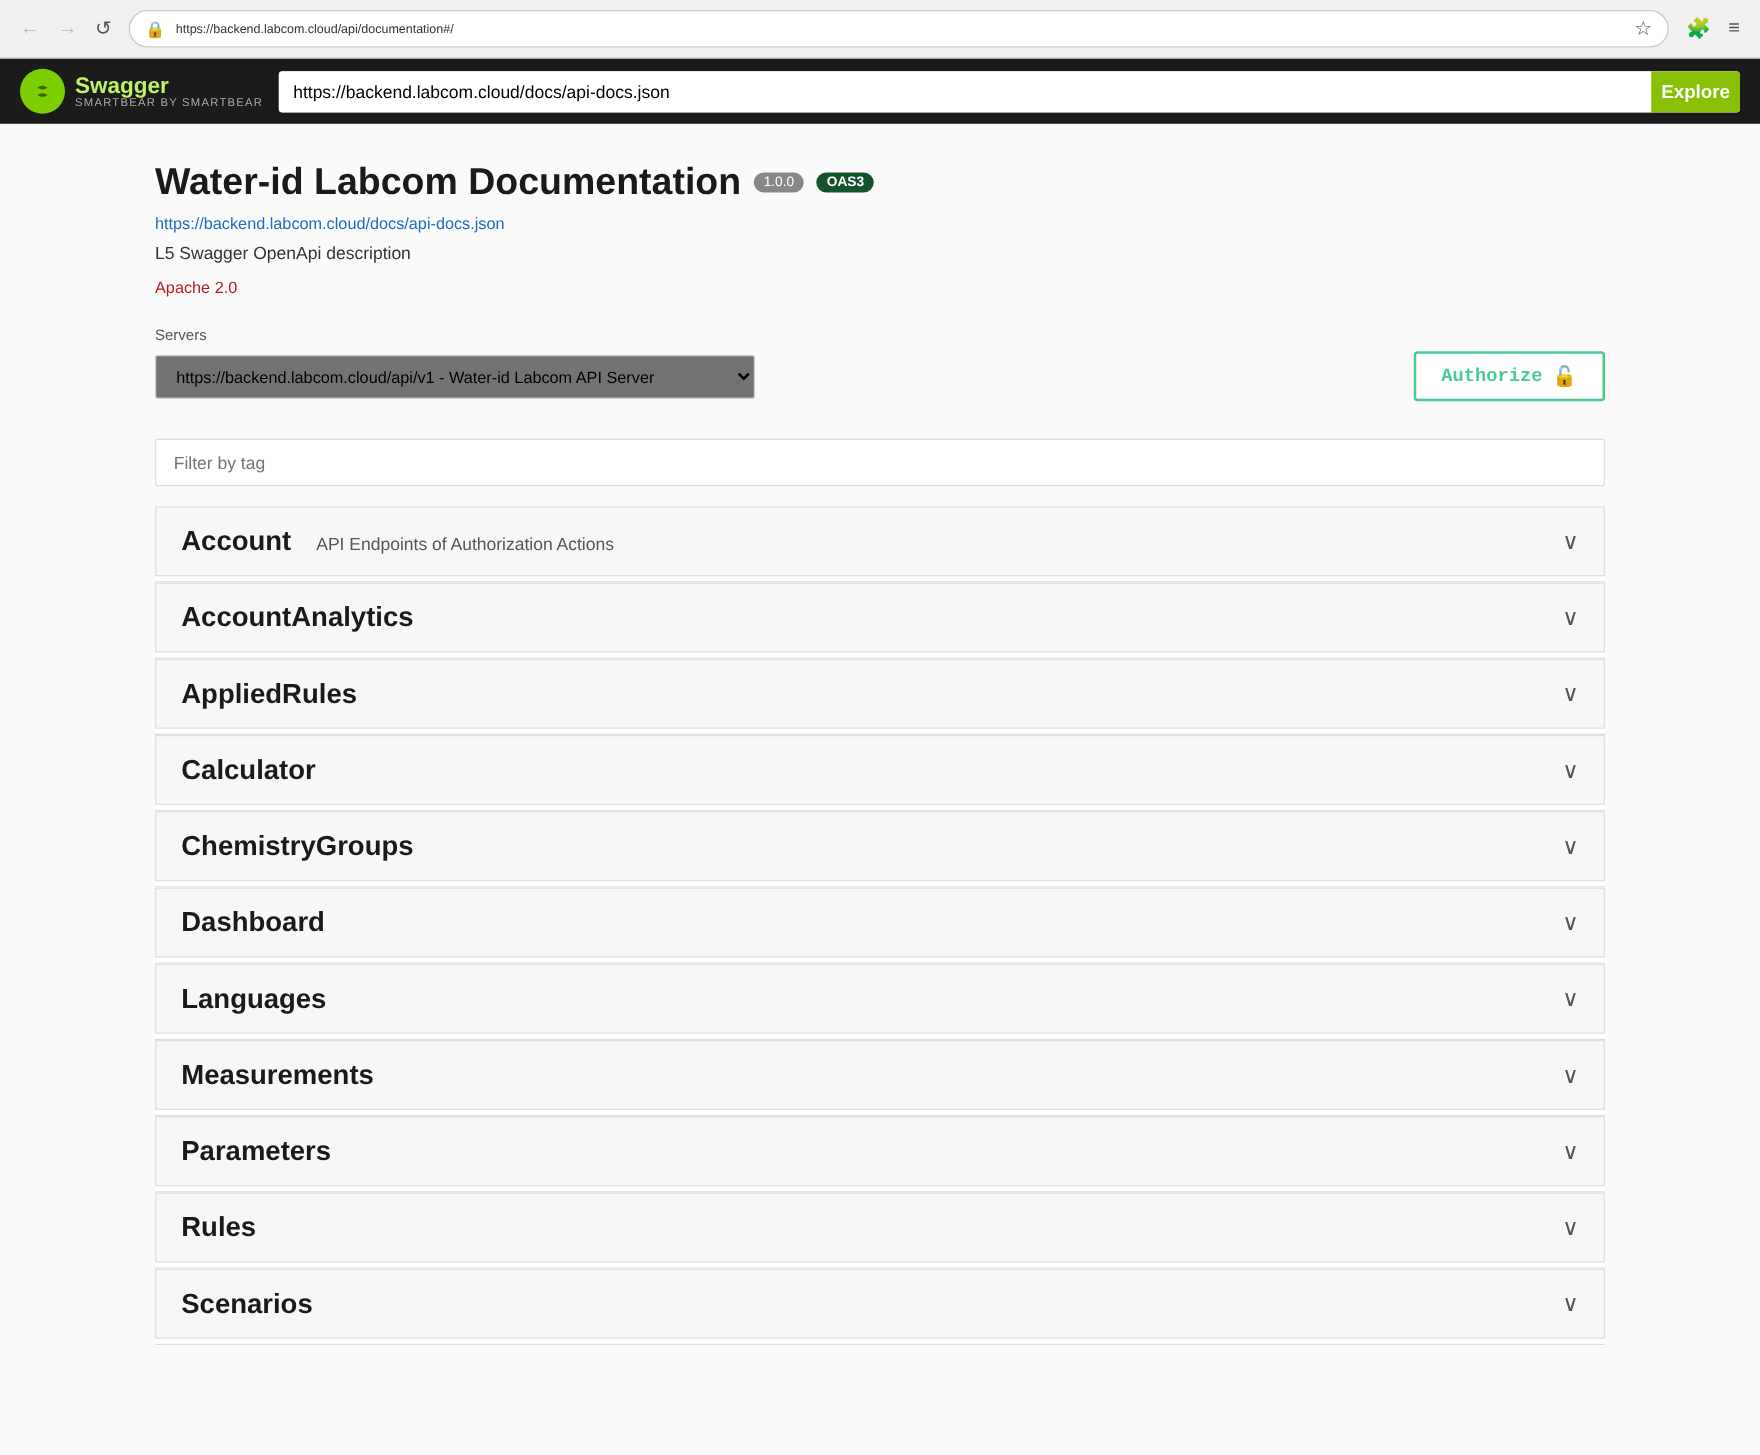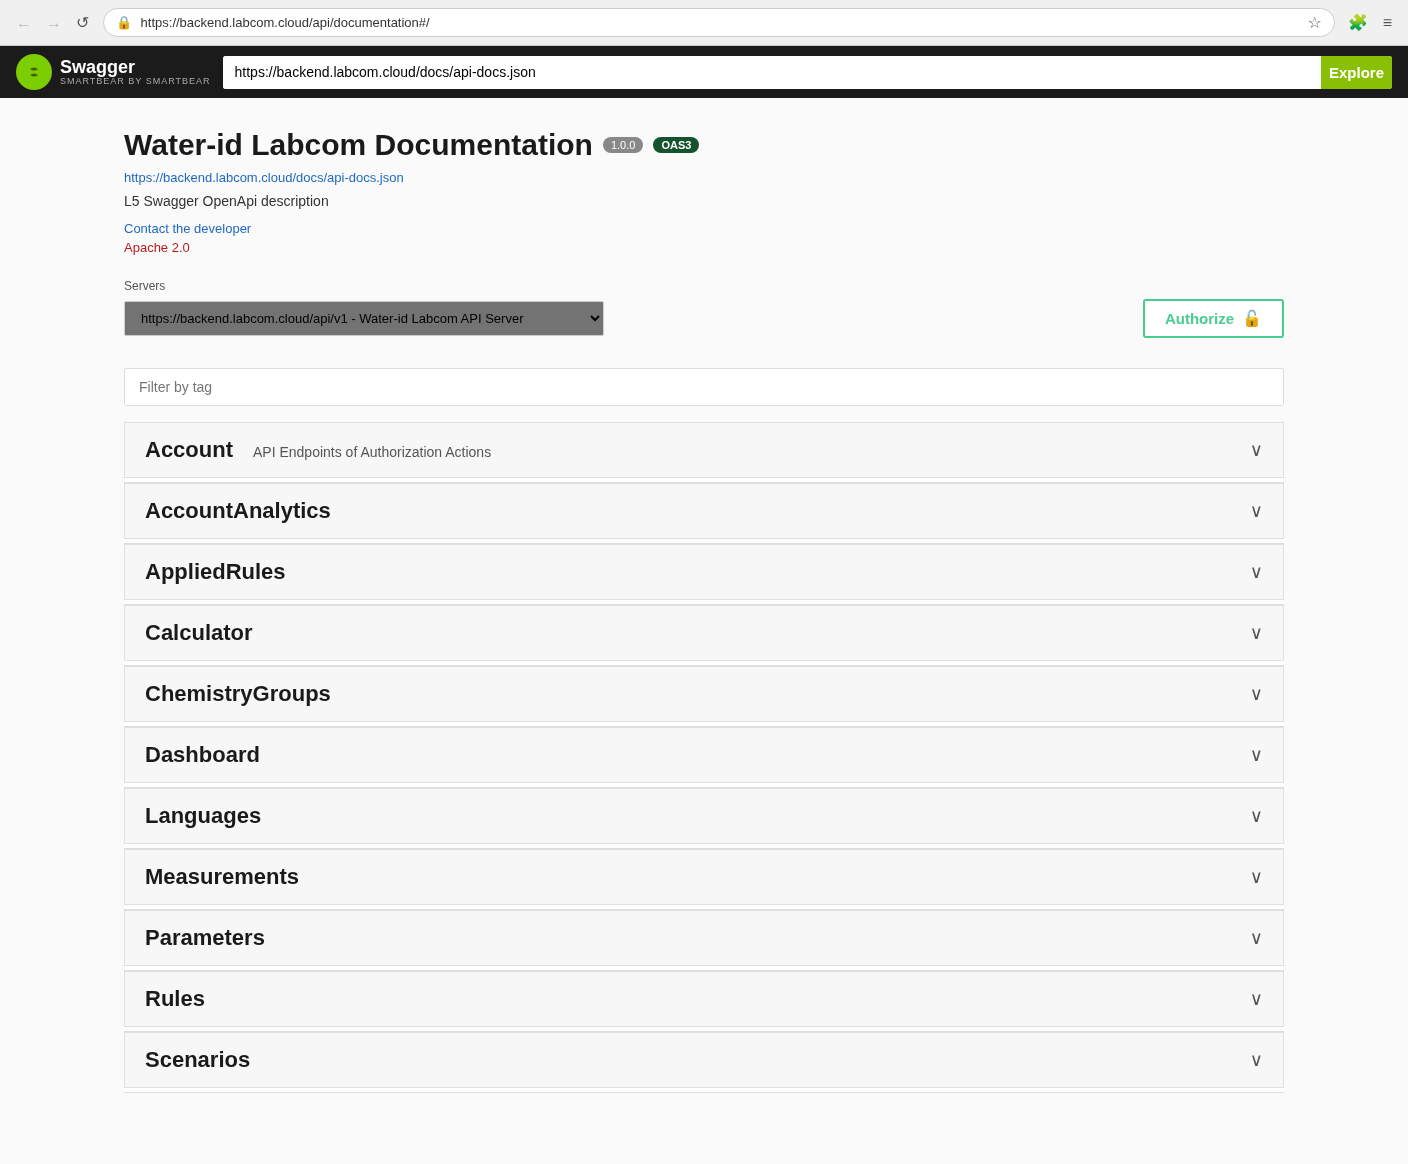--- a/index.html
+++ b/index.html
@@ -37,21 +37,21 @@
       border: 1px solid #ccc;
       border-radius: 20px;
       padding: 4px 12px;
       gap: 8px;
     }
     .security-icon { color: #555; font-size: 13px; }
     .address-bar {
       flex: 1;
       border: none;
       outline: none;
-      font-size: 13px;
+      font-size: 10px;
       color: #333;
     }
     .bookmark-btn { background: none; border: none; cursor: pointer; color: #555; font-size: 16px; }
     .browser-actions { display: flex; gap: 6px; align-items: center; }
     .action-btn { background: none; border: none; cursor: pointer; color: #555; font-size: 16px; padding: 2px 4px; }
 
     
     .swagger-header {
       background: #1b1b1b;
       padding: 8px 16px;
@@ -70,21 +70,21 @@
       background: #7dce00;
       border-radius: 50%;
       display: flex;
       align-items: center;
       justify-content: center;
       font-weight: bold;
       color: #1b1b1b;
       font-size: 14px;
     }
     .swagger-logo-text {
-      color: #ffffff;
+      color: #bef264;
       font-size: 18px;
       font-weight: bold;
       line-height: 1;
     }
     .swagger-logo-subtext {
       color: #aaa;
       font-size: 9px;
       letter-spacing: 1px;
     }
     .swagger-url-bar {
@@ -201,20 +201,21 @@
       background: white;
       color: #49cc90;
       padding: 8px 20px;
       font-size: 15px;
       font-weight: bold;
       cursor: pointer;
       border-radius: 3px;
       display: flex;
       align-items: center;
       gap: 8px;
+      font-family: Liberation Mono, monospace;
     }
     .lock-icon {
       font-size: 16px;
     }
 
     
     .filter-input {
       width: 100%;
       padding: 10px 14px;
       border: 1px solid #ddd;
@@ -304,21 +305,20 @@
 <div class="main-content">
 
   
   <div class="api-title-row">
     <h1 class="api-title">Water-id Labcom Documentation</h1>
     <span class="badge-version">1.0.0</span>
     <span class="badge-oas">OAS3</span>
   </div>
   <a class="api-url-link" href="#">https://backend.labcom.cloud/docs/api-docs.json</a>
   <p class="api-description">L5 Swagger OpenApi description</p>
-  <a class="api-contact-link" href="#">Contact the developer</a>
   <a class="api-license-link" href="#">Apache 2.0</a>
 
   
   <div class="servers-section">
     <div class="servers-label">Servers</div>
     <div class="servers-row">
       <select class="server-select">
         <option>https://backend.labcom.cloud/api/v1 - Water-id Labcom API Server</option>
       </select>
       <button class="authorize-btn">

